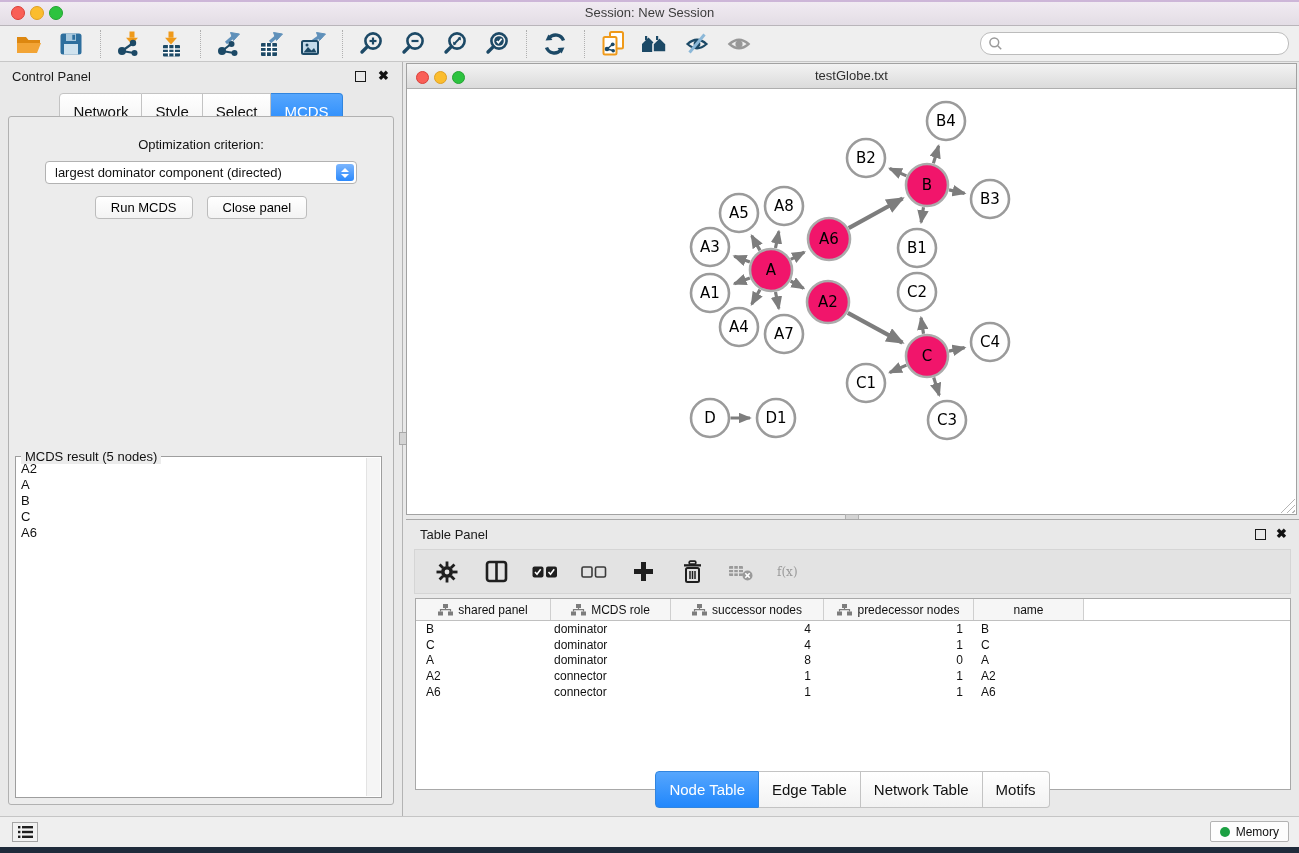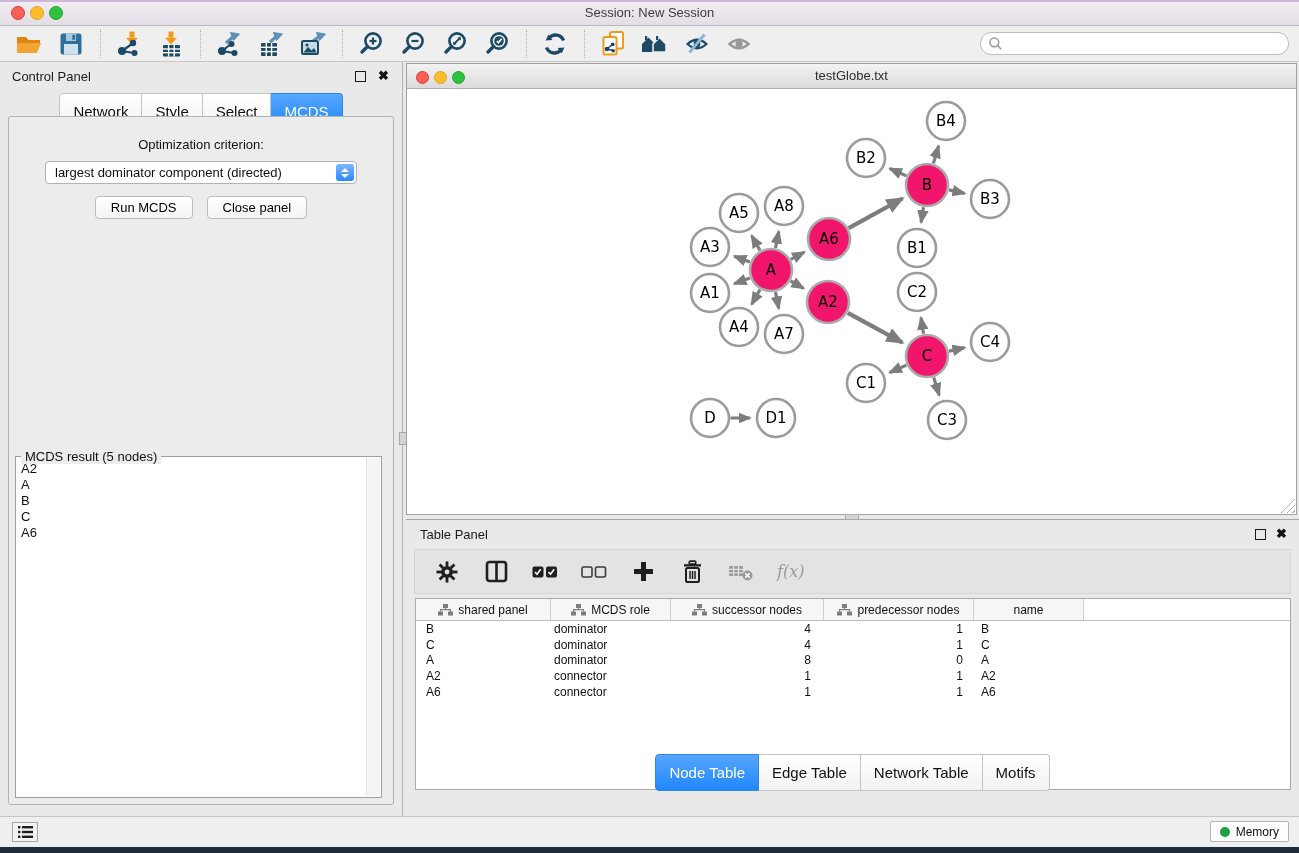--- a/index.html
+++ b/index.html
@@ -72,31 +72,31 @@
     background:repeating-linear-gradient(135deg,transparent 0 3px,#b5b5b5 3px 4px);
     clip-path:polygon(100% 0,100% 100%,0 100%);}
   
   #table-panel{position:absolute;left:406px;top:519px;right:0;bottom:36px;background:#e9e9e9;
     border-top:1px solid #a8a8a8;box-sizing:border-box;}
   #table-panel .ph-title{left:14px;}
   #table-panel .float-icon{right:33px;} #table-panel .close-icon{right:12px;}
   #tp-toolbar{position:absolute;top:29px;left:8px;right:8px;height:45px;background:#e3e3e3;
     border:1px solid #d5d5d5;display:flex;align-items:center;padding-left:19px;gap:23px;box-sizing:border-box;}
   .tpi{display:flex;align-items:center;justify-content:center;width:26px;height:26px;}
-  #fx-label{font-size:16px;font-family:"DejaVu Serif",serif;font-style:italic;color:#9a9a9a;}
+  #fx-label{font-size:12px;font-family:"DejaVu Serif",serif;color:#9a9a9a;}
   #tp-table{position:absolute;top:78px;left:9px;right:8px;height:190px;background:#fff;
     border:1px solid #a8a8a8;overflow:hidden;}
   #thead{display:flex;height:21px;border-bottom:1px solid #c0c0c0;}
   .th{display:flex;align-items:center;justify-content:center;gap:5px;font-size:12px;color:#111;
     border-right:1px solid #cfcfcf;background:#f6f6f6;box-sizing:border-box;height:21px;}
   .th-fill{flex:1;background:#fff;}
   .tr{display:flex;height:15.8px;align-items:center;font-size:12px;}
   .td{box-sizing:border-box;}
   
-  #tp-tabs{position:absolute;bottom:26px;left:0;right:0;display:flex;justify-content:center;}
+  #tp-tabs{position:absolute;bottom:9px;left:0;right:0;display:flex;justify-content:center;}
   #statusbar{position:absolute;left:0;right:0;bottom:6px;height:30px;background:#efefef;border-top:1px solid #c5c5c5;}
   #list-btn{position:absolute;left:12px;top:5px;width:26px;height:20px;border:1px solid #a5a5a5;
     background:#f2f2f2;display:flex;align-items:center;justify-content:center;box-sizing:border-box;}
   #memory-btn{position:absolute;right:10px;top:4px;height:21px;border:1px solid #b2b2b2;background:#fdfdfd;
     border-radius:2px;display:flex;align-items:center;gap:6px;padding:0 9px;font-size:12px;box-sizing:border-box;}
   #memory-dot{width:10px;height:10px;border-radius:50%;background:#1ca043;}
   #desktop-strip{position:absolute;left:0;right:0;bottom:0;height:6px;background:#1f2b3b;}
 </style>
 </head>
 <body>

